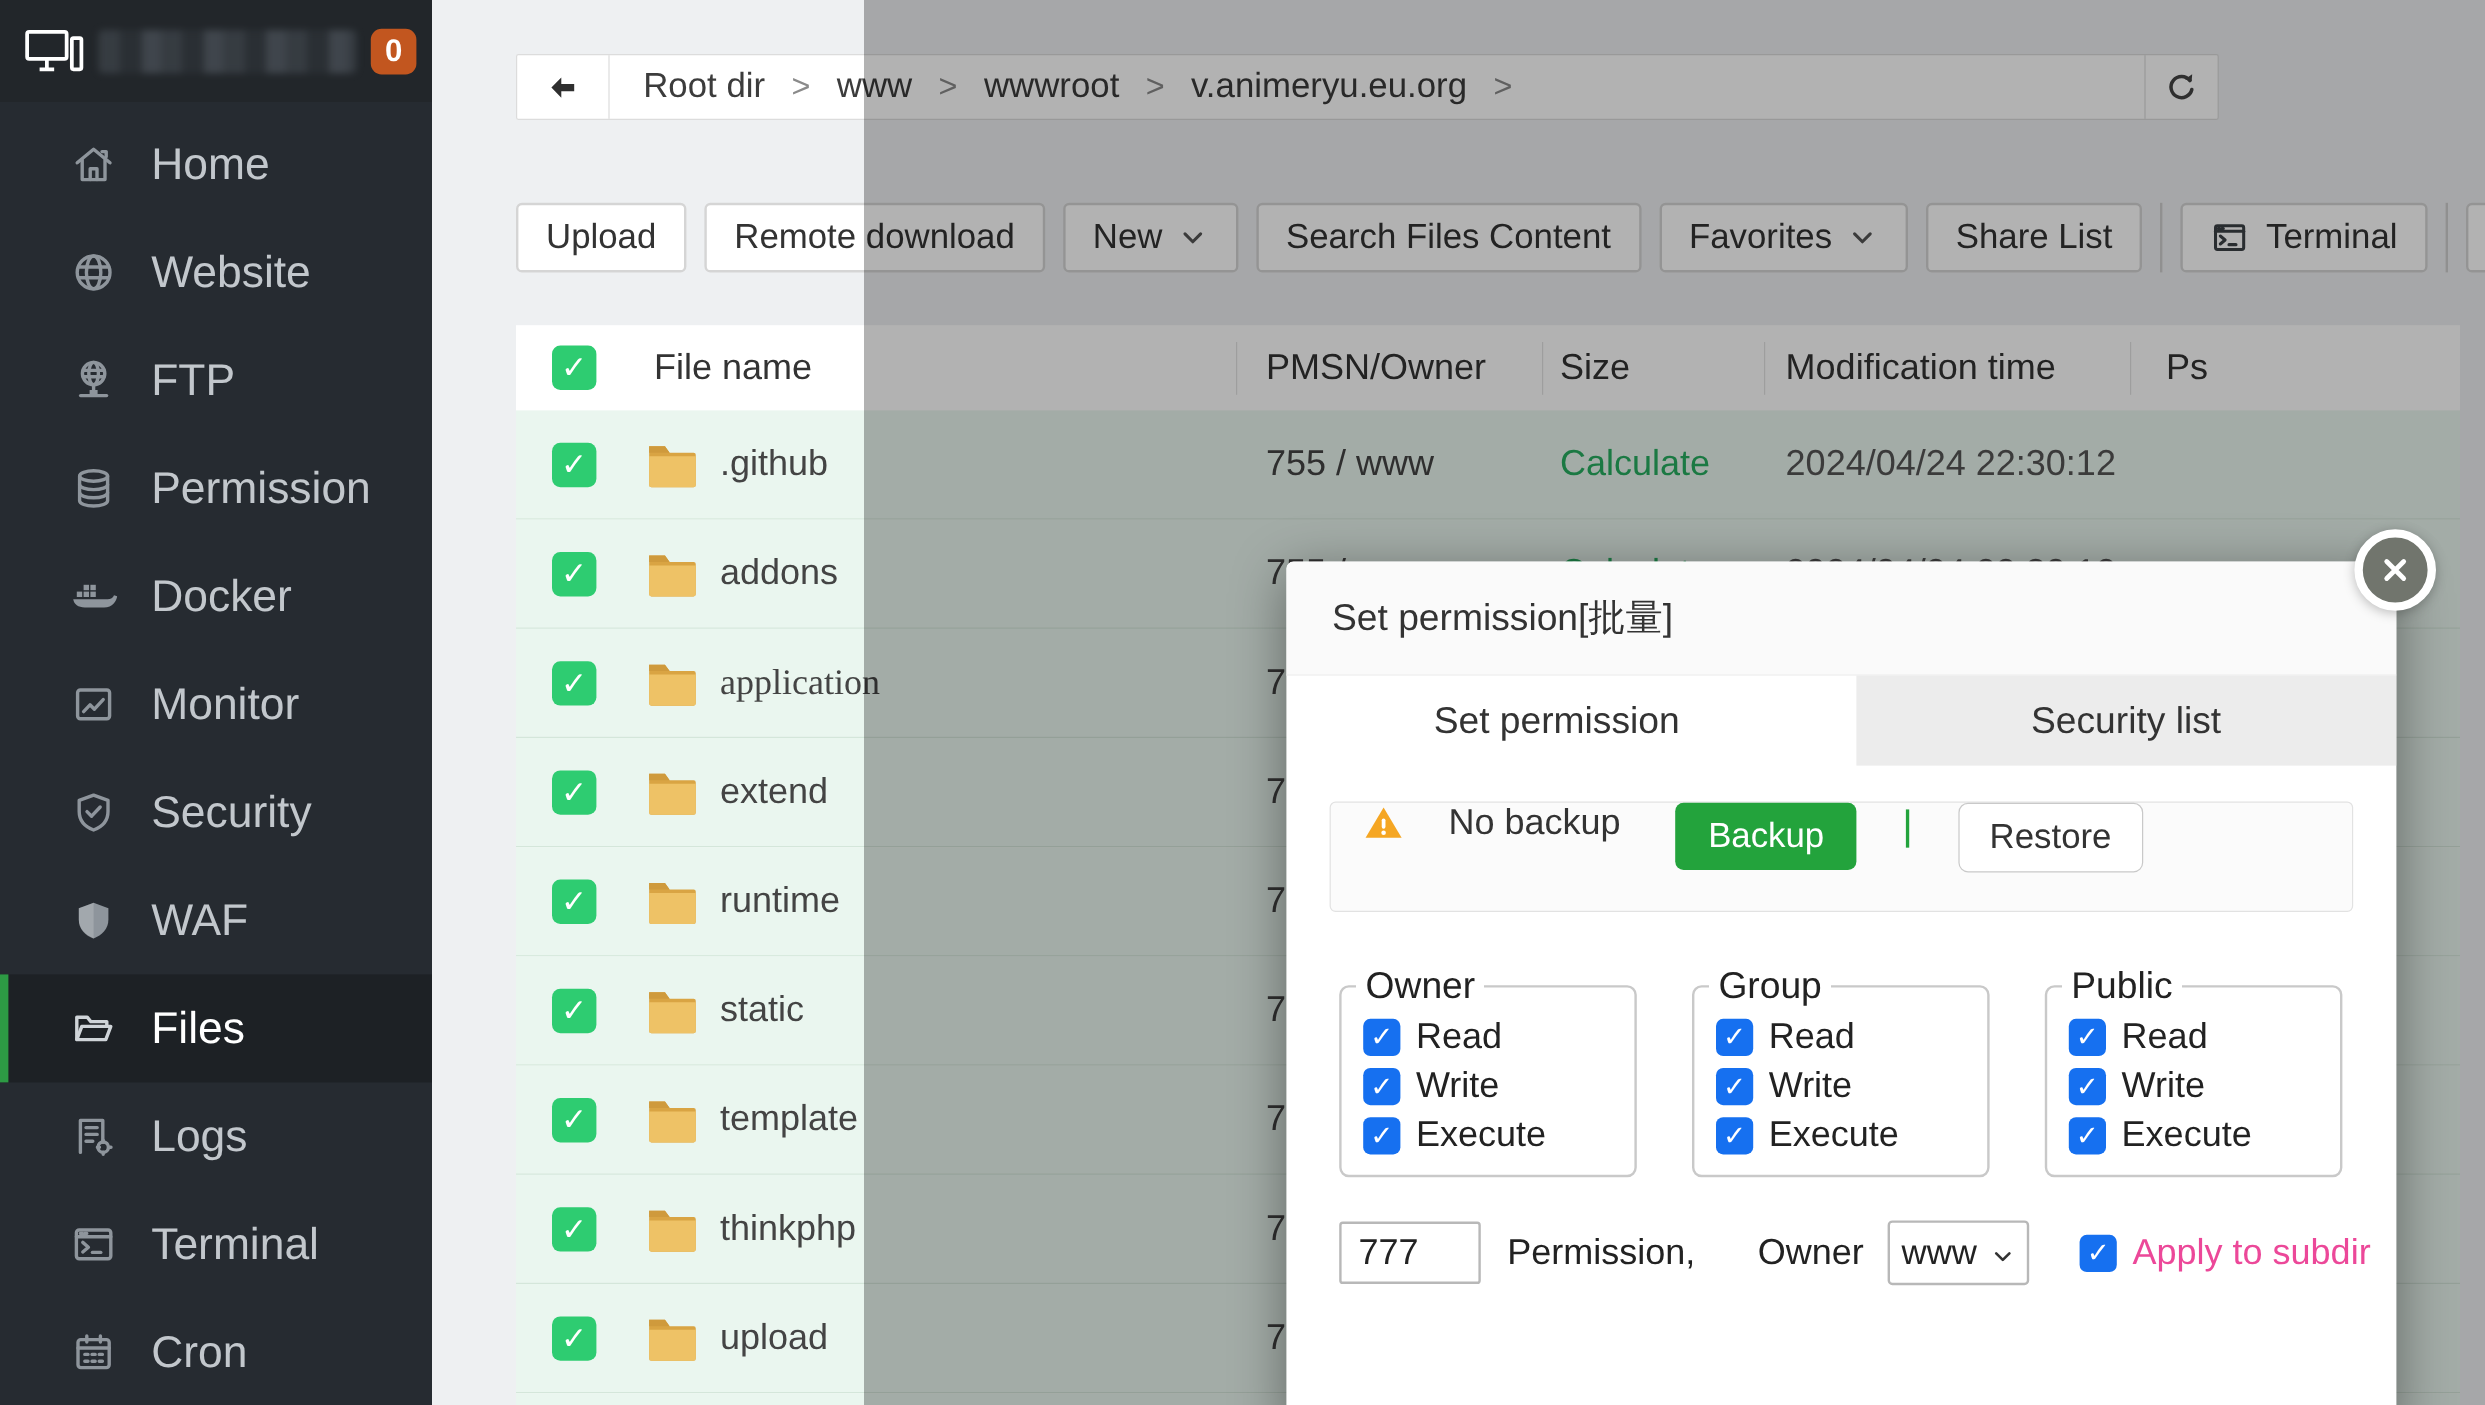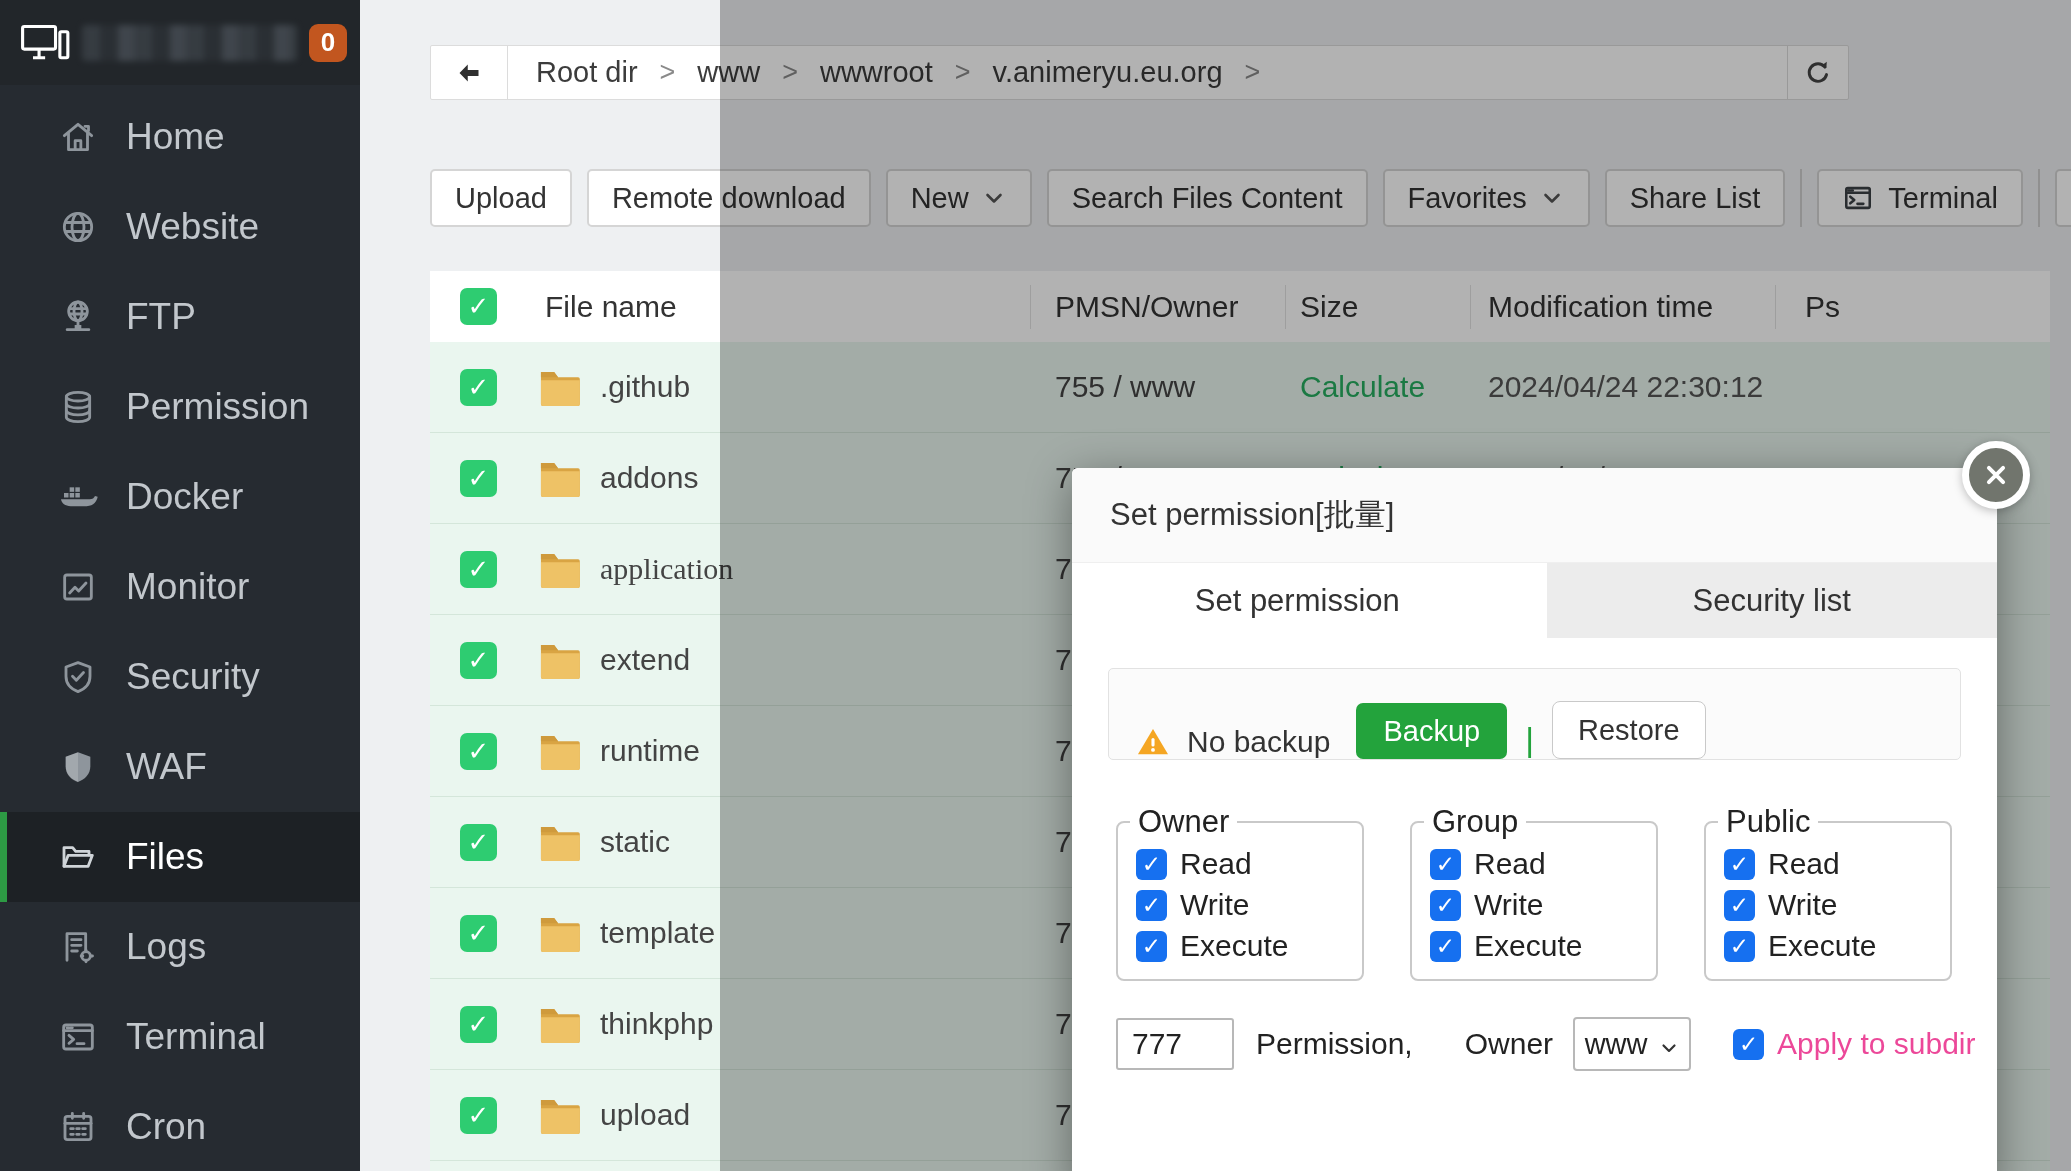--- a/index.html
+++ b/index.html
@@ -75,21 +75,21 @@
   
   .modal{position:absolute;left:1072px;top:468px;width:925px;height:722px;background:#fff;border-radius:6px;
     box-shadow:0 10px 45px rgba(0,0,0,.4);z-index:100;overflow:hidden;}
   .m-header{height:95px;background:#fafafa;border-bottom:1px solid #efefef;display:flex;align-items:center;box-sizing:border-box;}
   .m-title{margin-left:38px;font-size:31px;color:#333;}
   .m-tabs{height:75px;display:flex;gap:24px;}
   .m-tab{width:50%;display:flex;align-items:center;justify-content:center;font-size:31px;color:#333;cursor:pointer;}
   .m-tab.inactive{background:#ececec;}
   .m-body{position:relative;}
   .bk-box{margin:30px 36px 0 36px;height:92px;border:1px solid #e2e2e2;border-radius:5px;background:#fbfbfb;
-    display:flex;align-items:flex-end;padding:0 26px;box-sizing:border-box;}
+    display:flex;align-items:flex-start;padding:0 26px;box-sizing:border-box;gap:20px;}
   .warn-ic{width:36px;height:34px;flex:0 0 auto;}
   .warn-ic svg{width:100%;height:100%;}
   .bk-text{font-size:30px;color:#333;margin-left:16px;}
   .btn-backup{margin-left:26px;height:56px;padding:0 27px;background:#23a33c;color:#fff;border-radius:7px;
     font-size:29px;display:flex;align-items:center;cursor:pointer;}
   .bk-sep{margin:0 18px;color:#23a33c;font-size:34px;}
   .btn-restore{height:56px;padding:0 25px;background:#fff;border:1px solid #c9c9c9;border-radius:8px;color:#333;
     font-size:29px;display:flex;align-items:center;cursor:pointer;}
   .fieldsets{display:flex;gap:46px;margin:44px 0 0 44px;}
   .fset{width:248px;border:2px solid #c9c9c9;border-radius:8px;box-sizing:border-box;padding:0 0 16px 0;}

